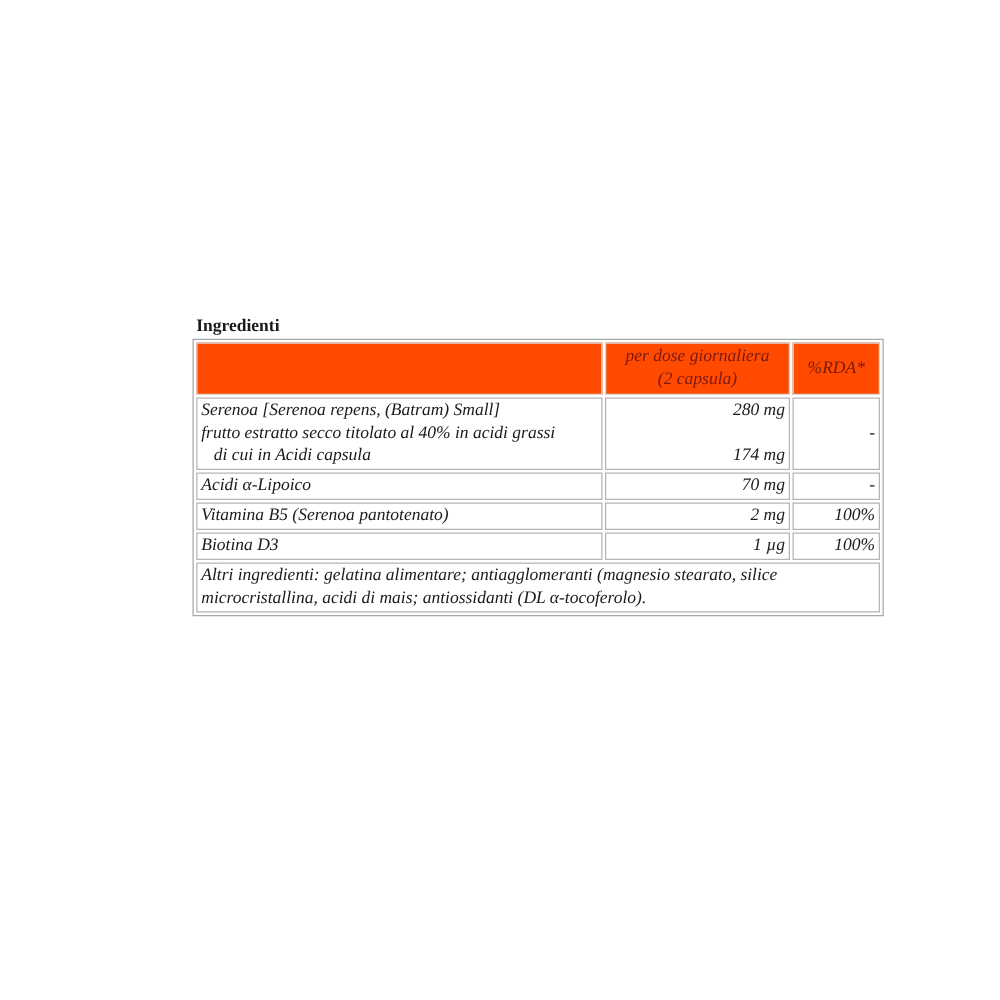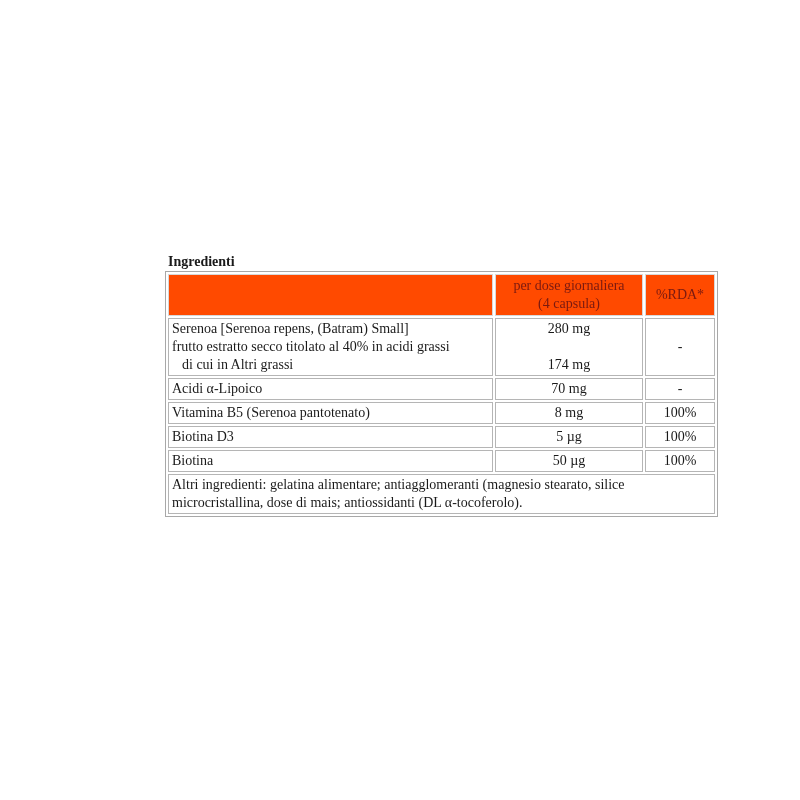--- a/index.html
+++ b/index.html
@@ -1,78 +1,73 @@
 <!DOCTYPE html>
 <html><head>
   <meta charset="utf-8">
   <style>
     html, body { margin:0; padding:0; }
     body { width:800px; height:800px; background:#ffffff; position:relative; overflow:hidden;
       font-family:"Liberation Serif", "DejaVu Serif", serif; color:#1a1a1a; }
-    .wrap { position:absolute; left:123px; top:254px; width:553px;padding-left:44px; }
+    .wrap { position:absolute; left:112px; top:254px; width:553px;padding-left:44px; }
     .title { font-weight:bold; font-size:14px; line-height:16px; margin:0 0 1px 1px; }
     table { border-collapse:separate; border-spacing:2px; width:553px; margin-left:-2px;
-      border:1px solid #a8a8a8; font-size:14px; }
+      border:1px solid #a8a8a8; font-size:14px;font-style:italic; }
     td, th { border:1px solid #b5b5b5; padding:1px 3px; line-height:18px; vertical-align:middle; font-weight:normal; }
     th { background:#ff4a00; color:#7a1a10; text-align:center; border-color:#d8d8d8; }
     th.c1 { width:317px; height:38px; }
     th.c2 { width:140px; }
-    td.c2, td.c3 { text-align:center;margin-top:24px; }
+    td.c2, td.c3 { text-align:right;margin-top:24px; }
     .indent { padding-left:10px; }
     .spacer { height:18px; }
   </style>
 </head>
 <body>
 
 <div class="wrap">
   <div class="title">Ingredienti</div>
   <table>
     <tbody>
         <tr>
       <th class="c1"></th>
       <th class="c2">
         <div>per dose giornaliera</div>
-        <div>(4 capsula)</div>
+        <div>(2 capsula)</div>
       </th>
       <th class="c3">%RDA*</th>
     </tr>
     <tr>
       <td class="c1">
         <div>Serenoa [Serenoa repens, (Batram) Small]</div>
         <div>frutto estratto secco titolato al 40% in acidi grassi</div>
-        <div class="indent">di cui in Altri grassi</div>
+        <div class="indent">di cui in Acidi capsula</div>
       </td>
       <td class="c2">
         <div>280 mg</div>
         <div class="spacer"></div>
         <div>174 mg</div>
       </td>
       <td class="c3">-</td>
     </tr>
     <tr>
       <td class="c1">Acidi α-Lipoico</td>
       <td class="c2">70 mg</td>
       <td class="c3">-</td>
     </tr>
     <tr>
       <td class="c1">Vitamina B5 (Serenoa pantotenato)</td>
-      <td class="c2">8 mg</td>
+      <td class="c2">2 mg</td>
       <td class="c3">100%</td>
     </tr>
     <tr>
       <td class="c1">Biotina D3</td>
-      <td class="c2">5 µg</td>
-      <td class="c3">100%</td>
-    </tr>
-    <tr>
-      <td class="c1">Biotina</td>
-      <td class="c2">50 µg</td>
+      <td class="c2">1 µg</td>
       <td class="c3">100%</td>
     </tr>
     <tr>
       <td colspan="3">
         <div>Altri ingredienti: gelatina alimentare; antiagglomeranti (magnesio stearato, silice</div>
-        <div>microcristallina, dose di mais; antiossidanti (DL α-tocoferolo).</div>
+        <div>microcristallina, acidi di mais; antiossidanti (DL α-tocoferolo).</div>
       </td>
     </tr>
   </tbody>
     </table>
 </div>
 
 </body></html>

